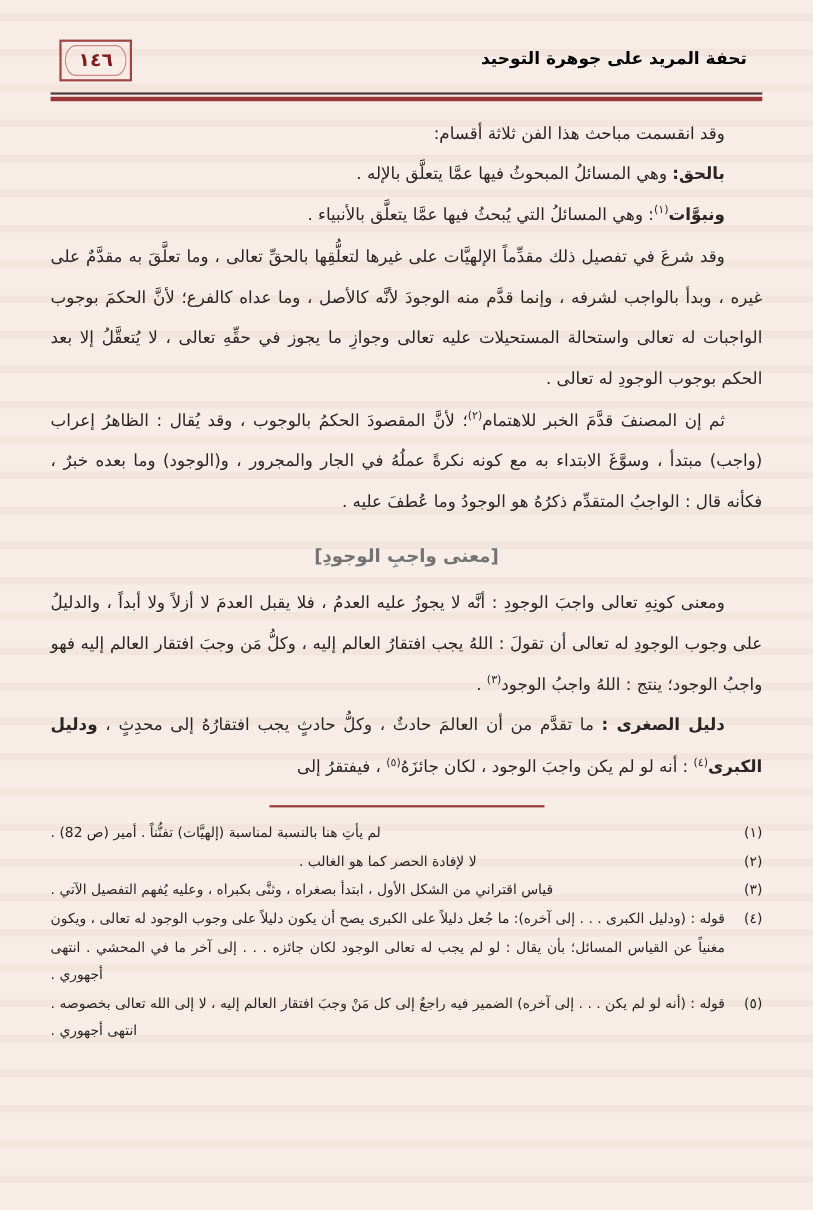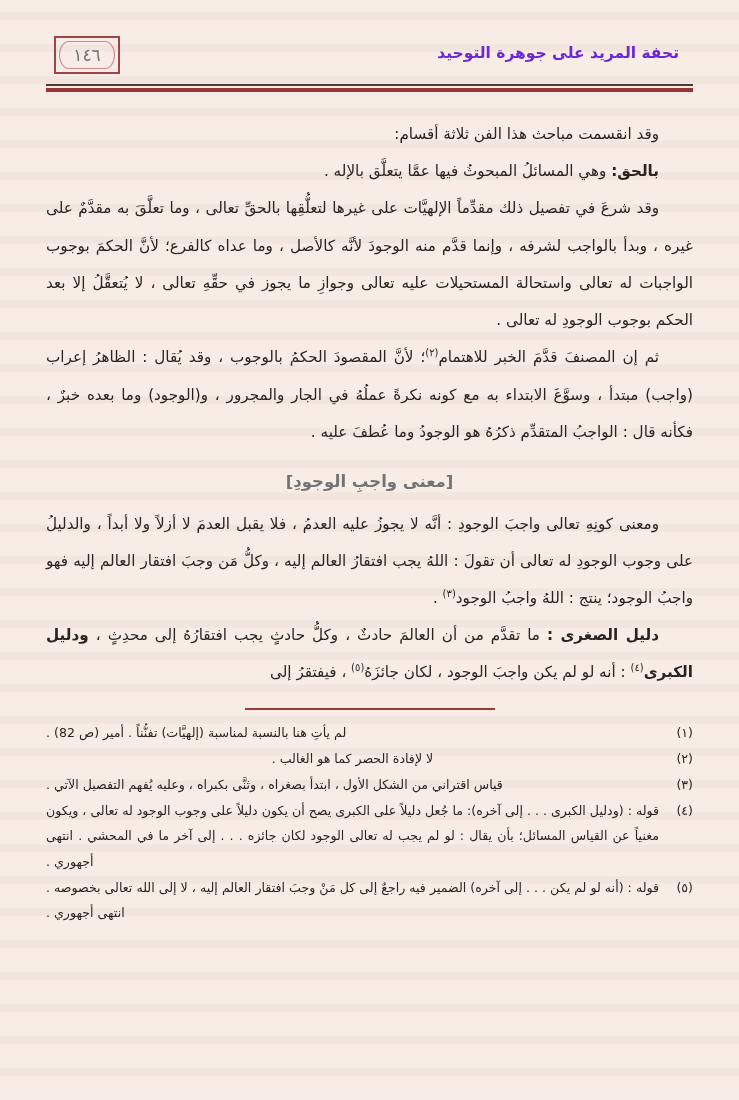--- a/index.html
+++ b/index.html
@@ -48,21 +48,21 @@
   .header {
     position: relative;
     height: 92px;
     padding-top: 38px;
     box-sizing: border-box;
   }
   .running-title {
     font-family: "DejaVu Sans", sans-serif;
     font-size: 15.5px;
     font-weight: 700;
-    color: #6d28d9;
+    color: #000000;
     letter-spacing: 0;
     white-space: nowrap;
     position: absolute;
     right: 14px;
     top: 44px;
     direction: rtl;
   }
   .page-number-frame {
     position: absolute;
     left: 8px;
@@ -78,22 +78,22 @@
   .page-number-frame::before {
     content: "";
     position: absolute;
     inset: 3px;
     border: 1px solid #c98a8a;
     border-radius: 10px / 14px;
   }
   .page-number {
     position: relative;
     font-size: 17px;
-    font-weight: 400;
-    color: #737373;
+    font-weight: 700;
+    color: #7f1d1d;
     line-height: 1;
     direction: rtl;
   }
   .header-rules {
     position: absolute;
     left: 0;
     right: 0;
     top: 84px;
     height: 9px;
   }
@@ -107,21 +107,21 @@
     background: #9a3535;
   }
 
   
   .body-area {
     direction: rtl;
     text-align: justify;
     font-size: 15.2px;
     line-height: 2.45;
     color: #2b2420;
-    padding-top: 24px;
+    padding-top: 11px;
   }
   p.para {
     margin: 0;
     text-indent: 34px;
     text-align: justify;
     text-align-last: right;
   }
   .lead {
     font-weight: 700;
   }
@@ -205,20 +205,23 @@
   <div class="body-area">
 
     <p class="para">
       <span>وقد انقسمت مباحث هذا الفن ثلاثة أقسام:</span>
     </p>
 
     <p class="para">
       <span class="lead">بالحق:</span><span> وهي المسائلُ المبحوثُ فيها عمَّا يتعلَّق بالإله .</span>
     </p>
 
+    <p class="para">
+      <span class="lead">ونبوَّات</span><span class="fn-ref">(١)</span><span>: وهي المسائلُ التي يُبحثُ فيها عمَّا يتعلَّق بالأنبياء .</span>
+    </p>
 
 
     <p class="para">
       <span>وقد شرعَ في تفصيل ذلك مقدِّماً الإلهيَّات على غيرها لتعلُّقِها بالحقِّ تعالى ، وما تعلَّقَ به مقدَّمٌ على غيره ، وبدأ بالواجب لشرفه ، وإنما قدَّم منه الوجودَ لأنَّه كالأصل ، وما عداه كالفرع؛ لأنَّ الحكمَ بوجوب الواجبات له تعالى واستحالة المستحيلات عليه تعالى وجوازِ ما يجوز في حقِّهِ تعالى ، لا يُتعقَّلُ إلا بعد الحكم بوجوب الوجودِ له تعالى .</span>
     </p>
 
     <p class="para">
       <span>ثم إن المصنفَ قدَّمَ الخبر للاهتمام</span><span class="fn-ref">(٢)</span><span>؛ لأنَّ المقصودَ الحكمُ بالوجوب ، وقد يُقال : الظاهرُ إعراب (واجب) مبتدأ ، وسوَّغَ الابتداء به مع كونه نكرةً عملُهُ في الجار والمجرور ، و(الوجود) وما بعده خبرٌ ، فكأنه قال : الواجبُ المتقدِّم ذكرُهُ هو الوجودُ وما عُطفَ عليه .</span>
     </p>
 

